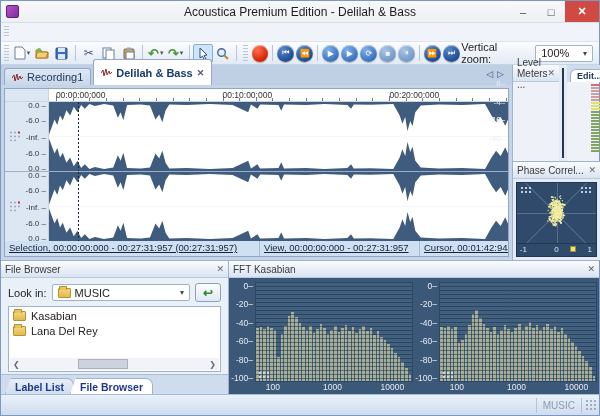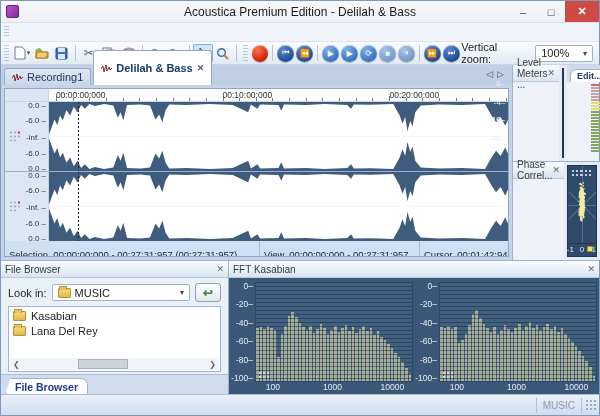--- a/index.html
+++ b/index.html
@@ -33,37 +33,37 @@
   .vzoom { margin-left:auto; display:flex; align-items:center; gap:5px; padding-right:6px; color:#222;}
   .combo { background:#fff; border:1px solid #9fb4cc; border-radius:2px; height:17px; display:flex; align-items:center; font-size:11px; padding-left:5px; }
   .combo .cv { flex:1; }
   .combo .dd { width:14px; text-align:center; font-size:8px; color:#446; }
 
   
   .main { display:flex; flex:0 0 195px; }
   .leftcol { width:511px; display:flex; flex-direction:column; background:#c6d4e8;}
   .tabrow { height:20px; background:#bfcfe4; display:flex; align-items:flex-end; padding-left:3px; position:relative; flex:0 0 20px;}
   .doctab { height:17px; display:flex; align-items:center; gap:4px; padding:0 7px; font-size:11px; color:#20395e; background:linear-gradient(#dfe8f4,#c9d7ea); border:1px solid #93a9c6; border-bottom:none; border-radius:3px 3px 0 0; margin-right:2px;}
-  .doctab.active { background:#fff; font-weight:bold; color:#143a6a; height:35px;}
+  .doctab.active { background:#fff; font-weight:bold; color:#143a6a; height:26px;}
   .tabnav { position:absolute; right:4px; top:4px; font-size:9px; color:#33507a; letter-spacing:4px;}
   .editor { flex:1; margin:3px; background:#fff; border:1px solid #8fa6c4; display:flex; flex-direction:column; }
   .timeline { height:13px; display:flex; flex:0 0 13px; border-bottom:1px solid #c9d4e2; background:#fdfdfe;}
   .tl-gutter { width:44px; background:#dde7f3; border-right:1px solid #c9d4e2;}
   .tl-ruler { position:relative; flex:1; font-size:8.5px; color:#333; }
   .tl-label { position:absolute; top:1px; }
   .tick { position:absolute; bottom:0; width:1px; background:#6b7c92; }
   .channel { position:relative; flex:1; display:flex; border-bottom:1px solid #9ab0cc;}
   .ch-gutter { width:44px; background:#dde7f3; border-right:1px solid #c9d4e2; position:relative; font-size:8px; color:#333;}
   .dbl { position:absolute; right:2px; transform:translateY(-50%); }
   .ch-grip { position:absolute; left:4px; top:50%; transform:translateY(-50%);}
   .wavewrap { flex:1; position:relative; background:#3f5b7d; }
   .wavewrap svg { position:absolute; inset:0; width:100%; height:100%; }
   .cursorline { position:absolute; top:0; bottom:0; left:6.4%; width:1px; background:repeating-linear-gradient(#10233a 0 2px,transparent 2px 4px); }
   .statusrow { height:15px; flex:0 0 15px; display:flex; background:#cfe0f2; font-size:9.5px; color:#13233a; overflow:hidden;}
-  .statseg { border-right:1px solid #a4bcd8; padding:8px 4px; white-space:nowrap; overflow:hidden;text-decoration:underline;}
+  .statseg { border-right:1px solid #a4bcd8; padding:1px 4px; white-space:nowrap; overflow:hidden;text-decoration:underline;}
 
   .rightcol { width:88px; display:flex; flex-direction:column; border-left:1px solid #9fb2cc; }
   .panel-title { height:17px; background:linear-gradient(#fafcfe,#d9e4f2); border-bottom:1px solid #b9c8dc; display:flex; align-items:center; font-size:10px; color:#3a3a3a; padding:0 4px; flex:0 0 17px;}
   .panel-x { margin-left:auto; color:#666; font-size:9px; }
   .meters-body { flex:1; background:#e4ebf5; padding:3px; display:flex; flex-direction:column;}
   .meterbox { flex:1; background:#2f4a6b; border:1px solid #203752; position:relative; }
   .mlabel { position:absolute; font-size:8px; color:#e8edf4; right:58px; transform:translateY(-50%);}
   .mbar { position:absolute; bottom:5px; top:5px; width:10px; display:flex; flex-direction:column-reverse; gap:1px;}
   .mseg { height:2px; }
   .mini-tabs { height:17px; display:flex; background:#cfdced; align-items:flex-end; padding-left:3px; flex:0 0 17px;}
@@ -401,21 +401,21 @@
                 <div class="mseg" style="background: rgb(196, 113, 111);"></div>
               </div>
             </div>
         </div>
         <div class="mini-tabs" id="meter-tabs">
             <div class="mini-tab active">Edit...</div>
             <div class="mini-tab">Vol...</div>
           </div>
       </div>
 
-      <div style="flex:1;display:flex;flex-direction:row;border-top:1px solid #9fb2cc">
+      <div style="flex:1;display:flex;flex-direction:column;border-top:1px solid #9fb2cc">
         <div class="panel-title">
           <span>Phase Correl...</span>
           <span class="panel-x">✕</span>
         </div>
         <div class="phase-body">
           <div class="phasebox">
             <div class="phaseline" style="left:50%;top:0;bottom:0;width:1px"></div>
             <div class="phaseline" style="top:50%;left:0;right:0;height:1px"></div>
             <div class="phaseline" style="left:-20%;right:-20%;top:50%;height:1px;transform:rotate(45deg)"></div>
             <div class="phaseline" style="left:-20%;right:-20%;top:50%;height:1px;transform:rotate(-45deg)"></div>
@@ -843,20 +843,21 @@
               <span>Lana Del Rey</span>
             </div>
             <div class="hscroll">
               <span style="padding:0 3px">❮</span>
               <span class="hthumb"></span>
               <span style="margin-left:auto;padding:0 3px">❯</span>
             </div>
           </div>
       </div>
       <div class="fb-tabs" id="fb-tabs">
+          <div class="fb-tab">Label List</div>
           <div class="fb-tab active">File Browser</div>
         </div>
     </div>
 
     <div class="fftcol">
       <div class="panel-title">
         <span>FFT Kasabian</span>
         <span class="panel-x">✕</span>
       </div>
       <div class="fft-body">

